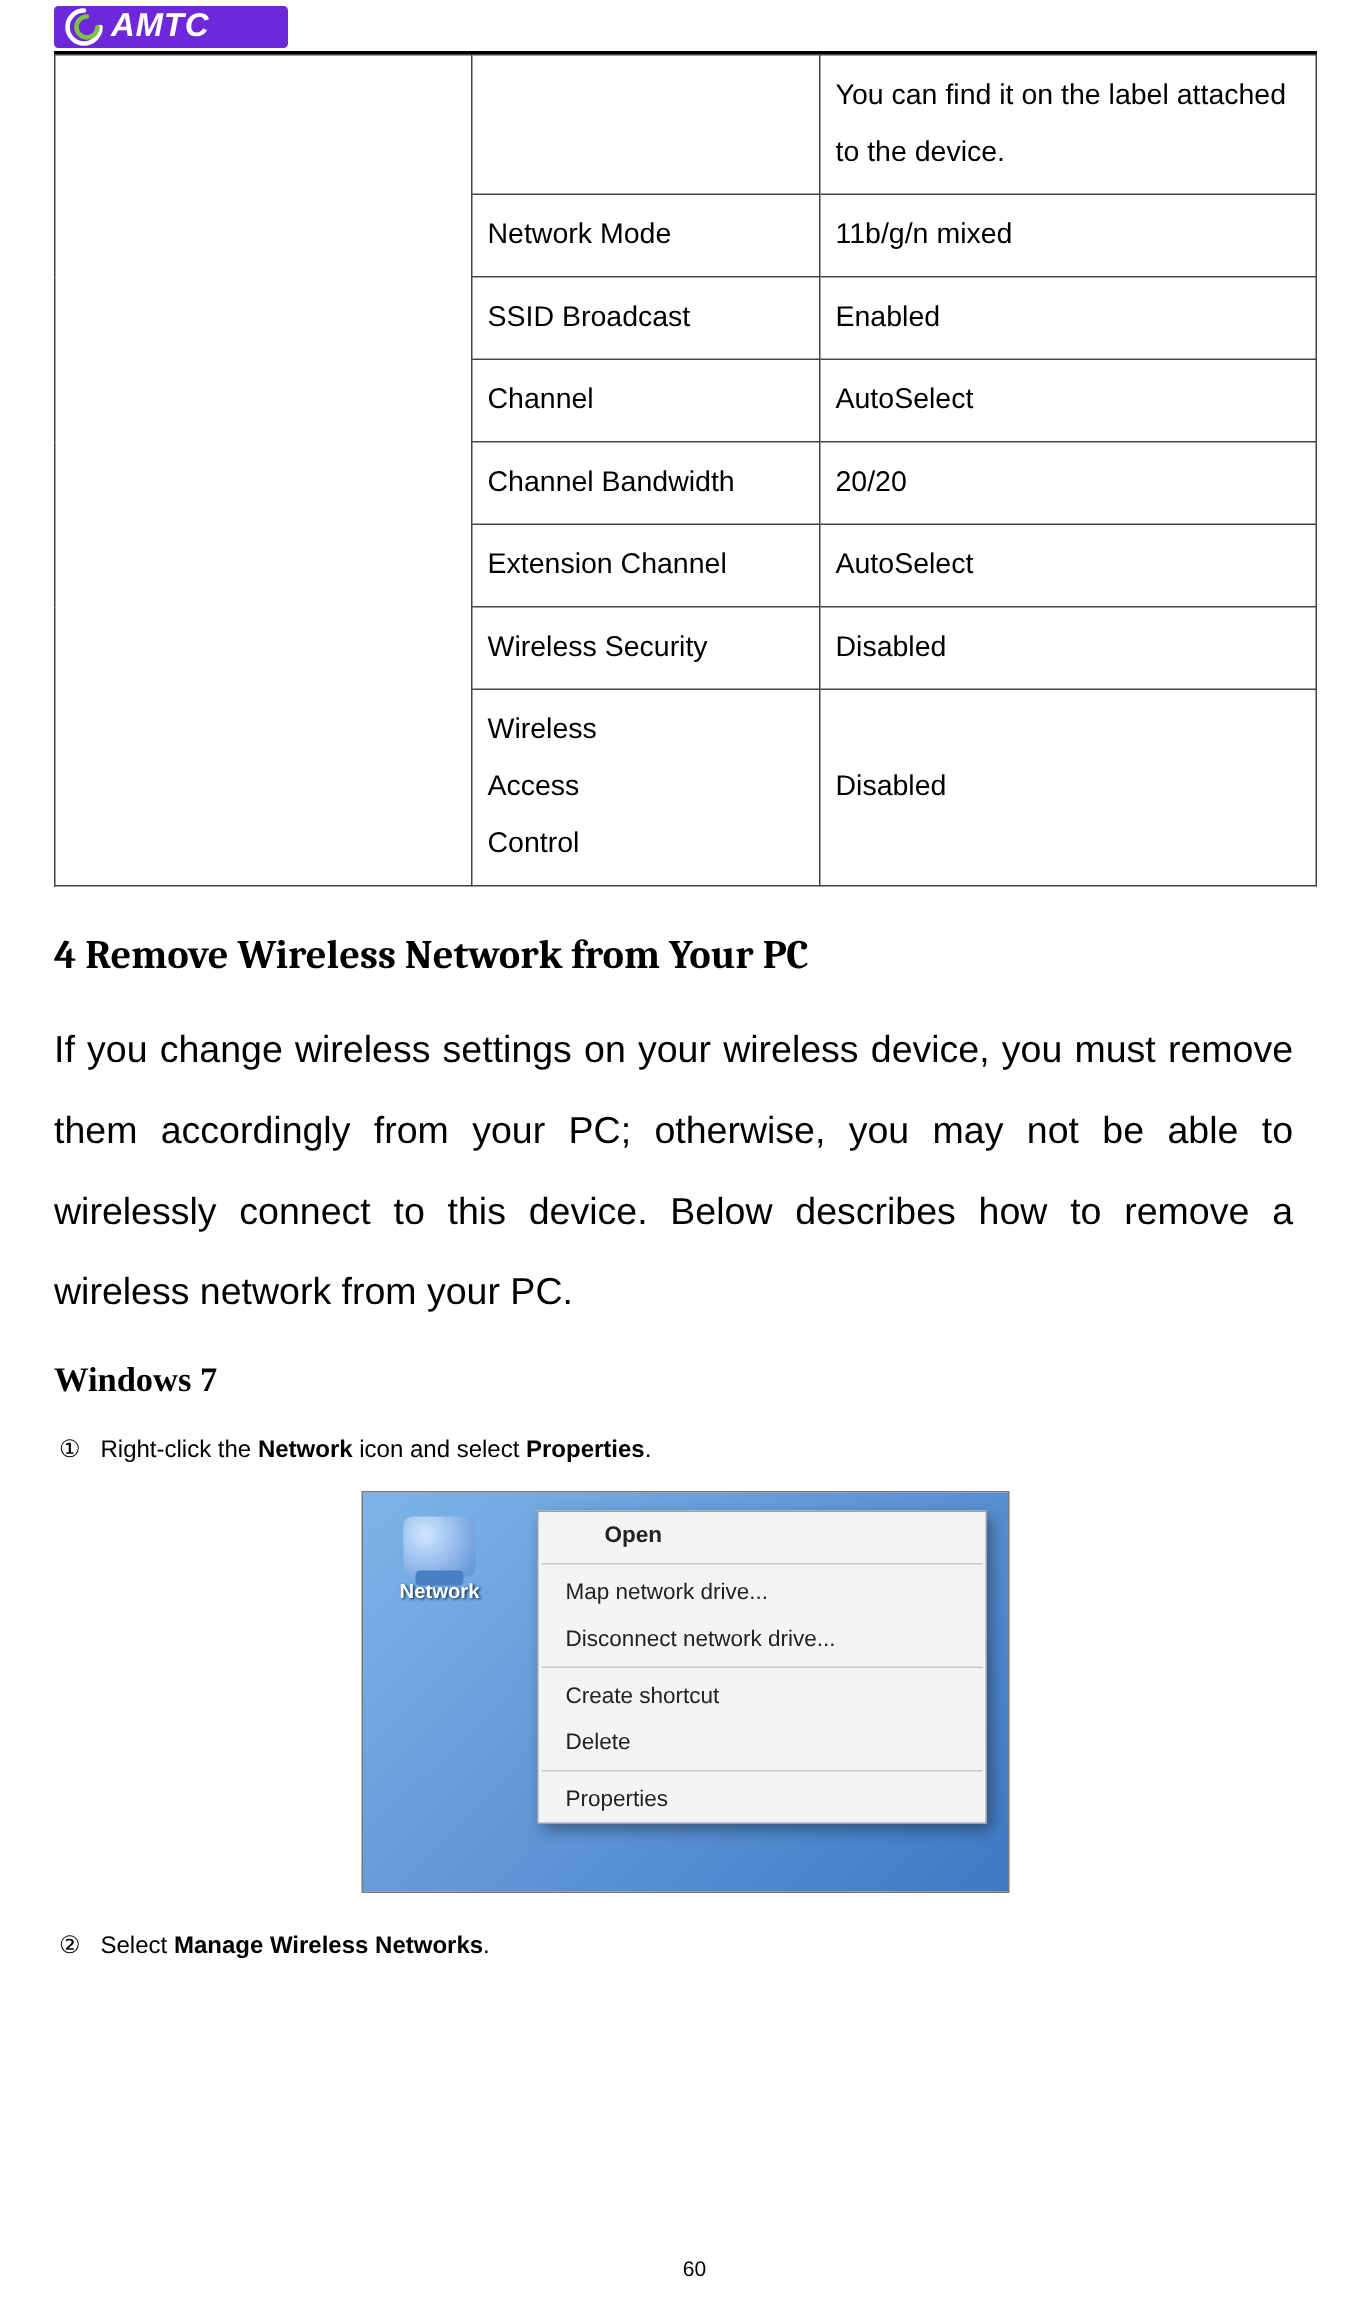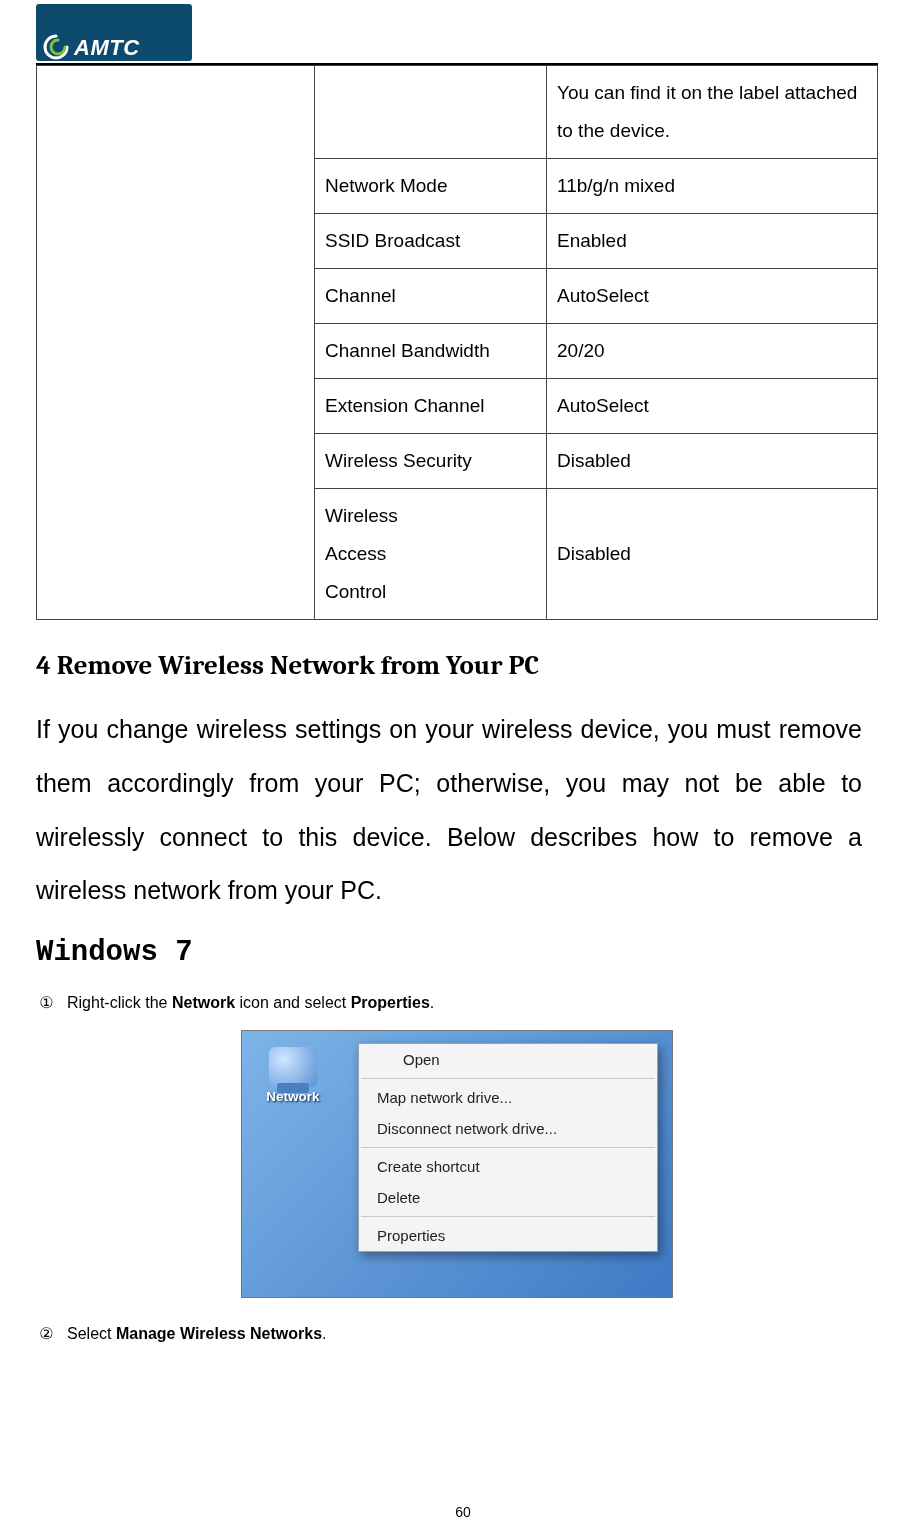--- a/index.html
+++ b/index.html
@@ -17,25 +17,25 @@
     padding: 0 36px 30px 36px;
     position: relative;
   }
   .logo-bar {
     display: flex;
     align-items: center;
     padding: 4px 0 2px 0;
   }
   .logo {
     width: 156px;
-    height: 57px;
-    background: #0c4a6e;
+    height: 28px;
+    background: #6d28d9;
     border-radius: 3px;
     display: flex;
-    align-items: flex-end;
+    align-items: flex-start;
     padding-left: 6px;
     gap: 4px;
   }
   .logo-swirl {
     width: 28px;
     height: 28px;
     position: relative;
   }
   .logo-swirl svg { width: 28px; height: 28px; }
   .logo-text {
@@ -77,23 +77,23 @@
     font-size: 27px;
     margin: 30px 0 22px 0;
   }
   p.body {
     font-size: 25px;
     line-height: 2.15;
     text-align: justify;
     margin: 0 16px 18px 0;
   }
   h3.sub {
-    font-family: Liberation Mono, monospace;
-    font-weight: bold;
-    font-size: 29px;
+    font-family: Liberation Serif, serif;
+    font-weight: bold;
+    font-size: 23px;
     margin: 12px 0 20px 0;
   }
   .step {
     font-size: 16px;
     margin: 0 0 14px 0;
     line-height: 1.7;
   }
   .circ {
     display: inline-block;
     width: 21px;
@@ -145,21 +145,21 @@
     background: #f4f4f4;
     border: 1px solid #9aa2ad;
     box-shadow: 3px 4px 10px rgba(0,0,0,.4);
     font-family: "Segoe UI", Tahoma, sans-serif;
     font-size: 15px;
     color: #222;
   }
   .ctx .mitem {
     padding: 7px 18px;
   }
-  .ctx .mitem.bold { font-weight: normal; padding-left: 44px; }
+  .ctx .mitem.bold { font-weight: bold; padding-left: 44px; }
   .ctx .sep { height:1px; background:#c6c8cc; margin: 3px 2px; }
   .pagenum {
     position: absolute;
     bottom: 14px;
     left: 0; right: 0;
     text-align: center;
     font-size: 14px;
     margin-left: 12px;
   }
 </style>

